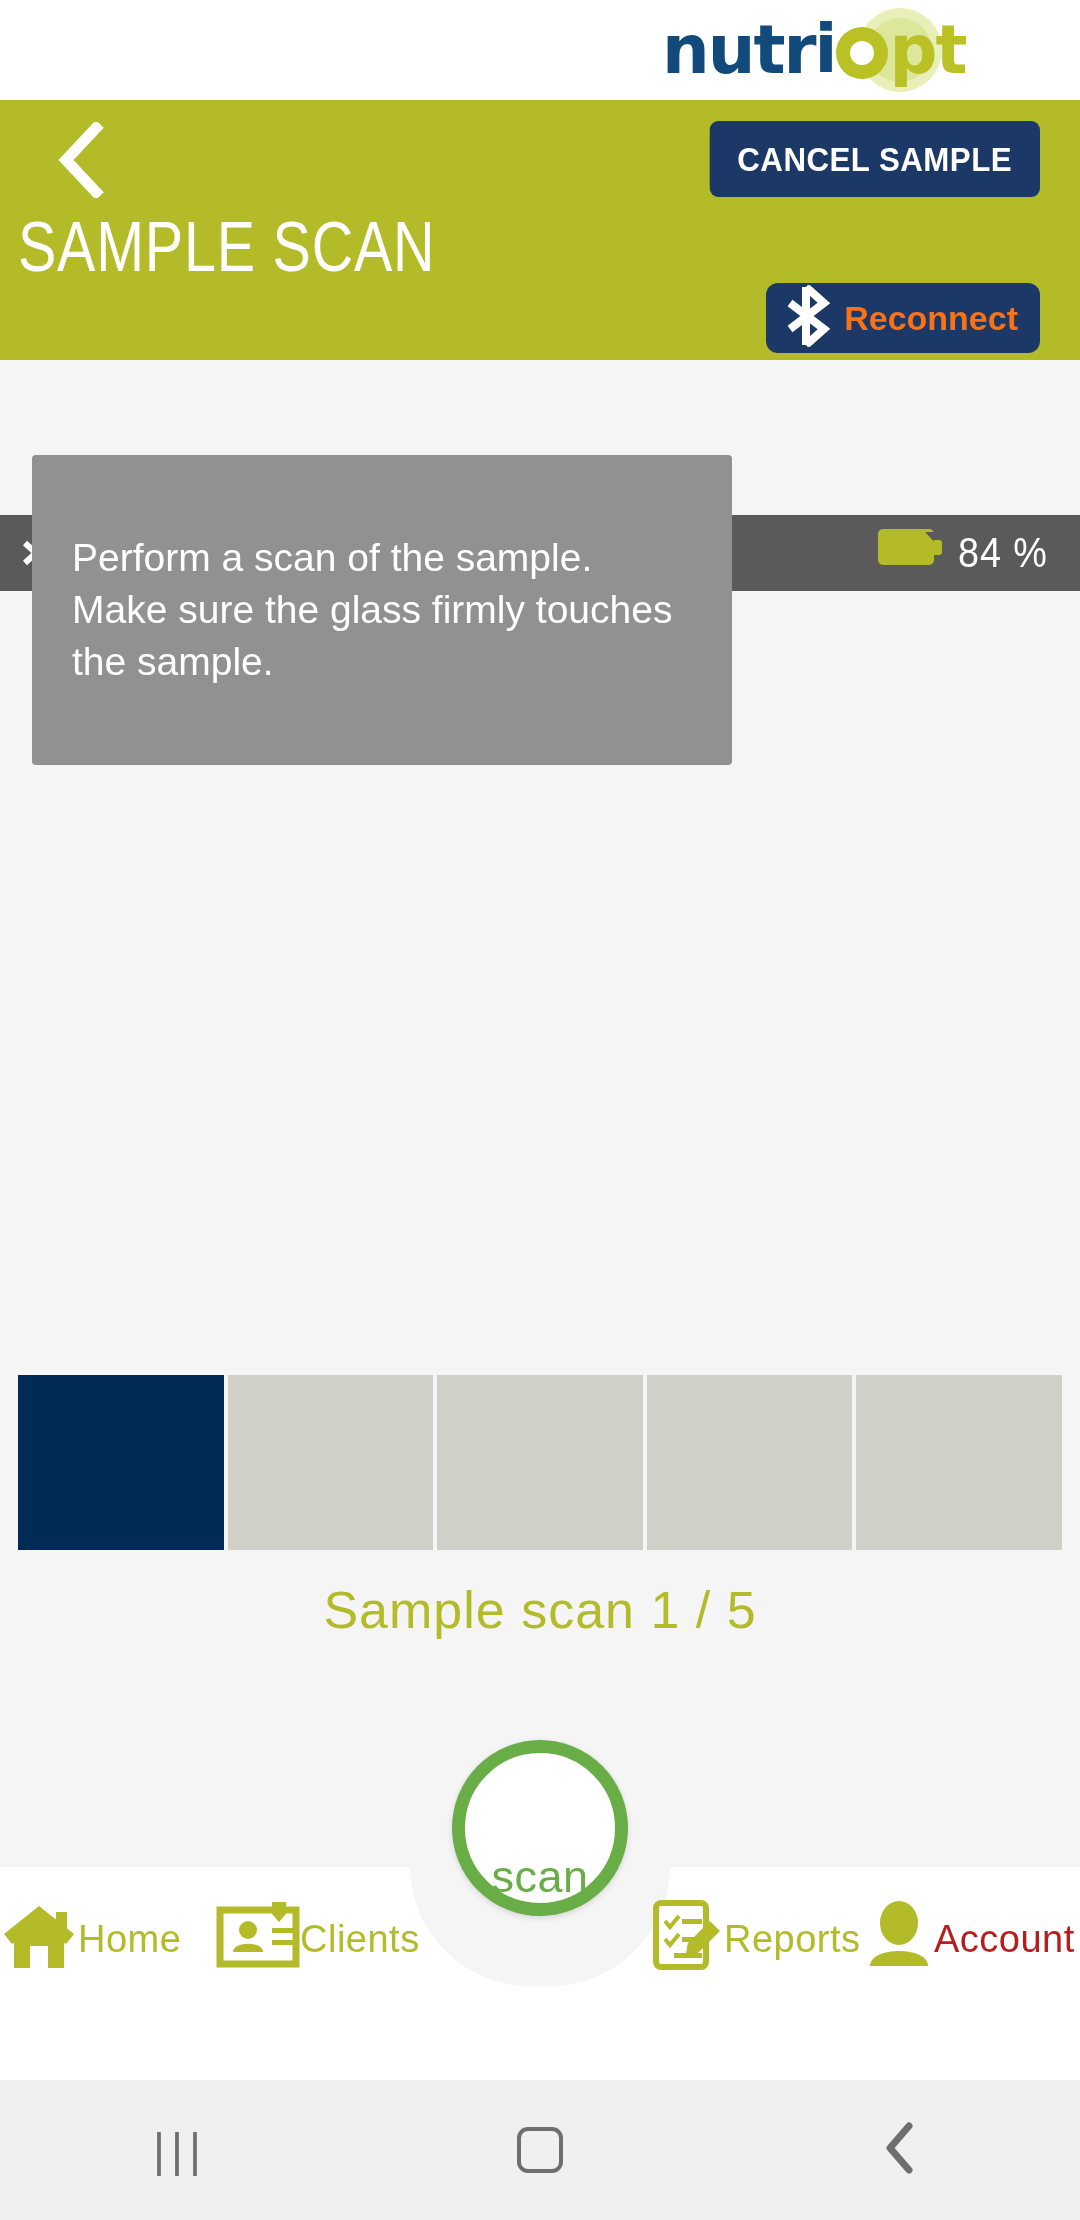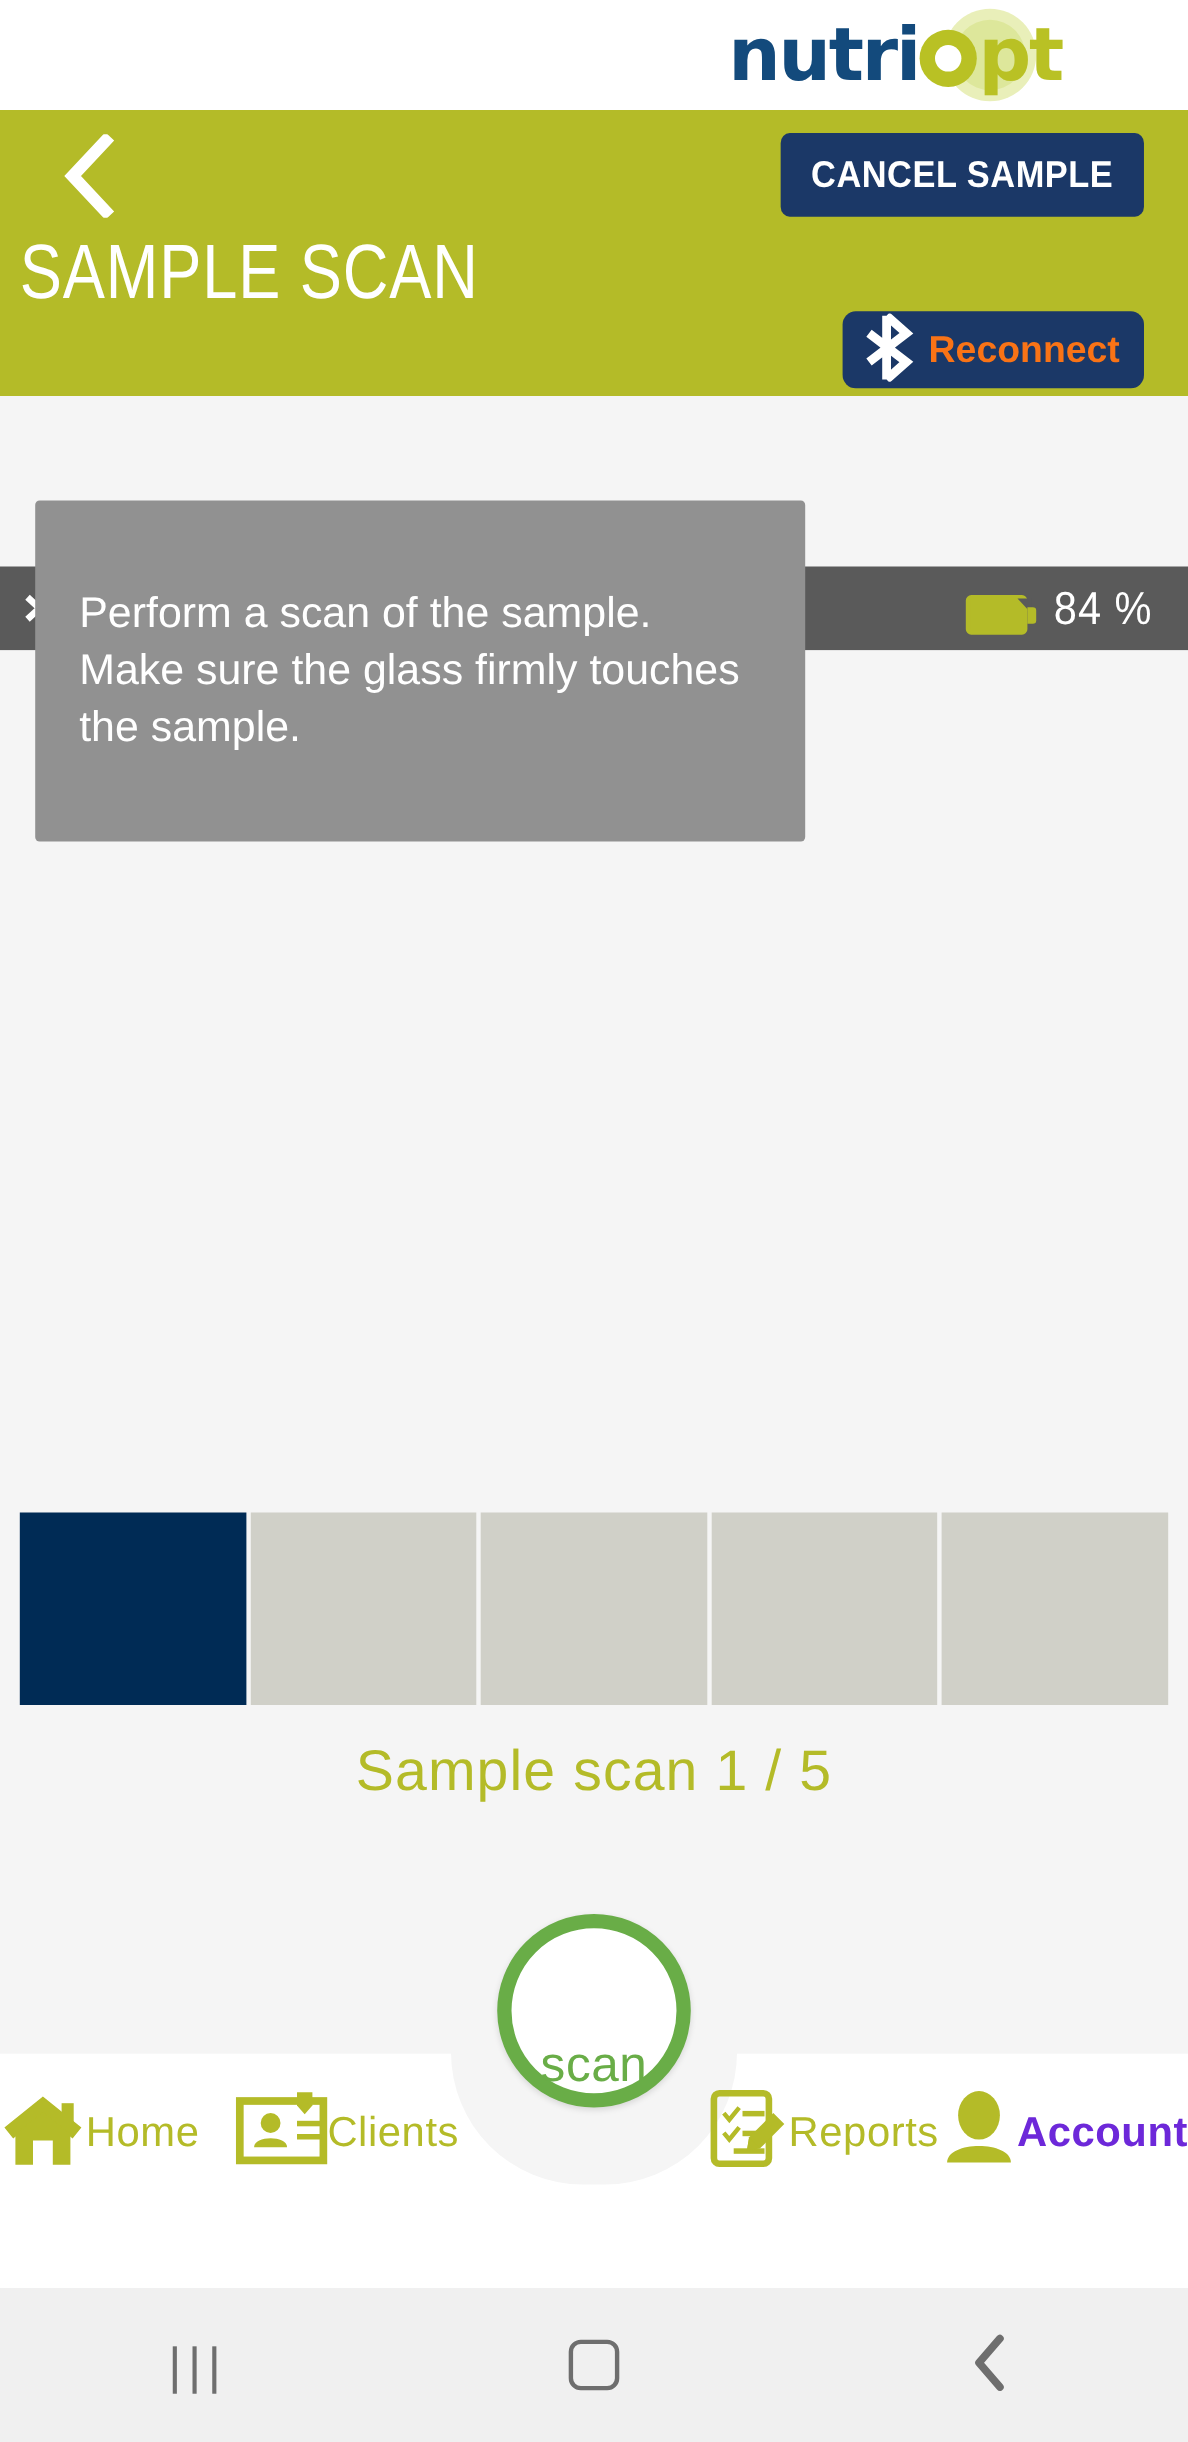--- a/index.html
+++ b/index.html
@@ -93,21 +93,21 @@
     display:flex; align-items:center;
   }
   .device-bt { margin-left:14px; width:46px; display:flex; justify-content:center; }
   .device-name {
     margin-left:20px; color:#ffffff; font-size:42px; font-weight:300;
     transform:scaleX(0.86); transform-origin:left center;
     letter-spacing:1px;
   }
   .device-right {
     margin-left:auto; margin-right:22px;
-    display:flex; align-items:flex-end; gap:16px;
+    display:flex; align-items:flex-start; gap:16px;
   }
   .battery {
     position:relative; width:64px; height:36px;
   }
   .battery-body {
     position:absolute; left:0; top:0; width:56px; height:36px;
     border:4px solid #b4bb28; border-radius:5px; background:#b4bb28;
   }
   .battery-tip {
     position:absolute; right:0; top:11px; width:8px; height:15px;
@@ -168,21 +168,21 @@
   .nav-item {
     flex:1 1 0; display:flex; flex-direction:row;
     align-items:center; padding-top:32px; cursor:pointer;
   }
   .nav-item.spacer { visibility:hidden; }
   .nav-icon { height:72px; display:flex; align-items:center; justify-content:center; }
   .nav-label {
     margin-top:8px; font-size:38px; font-weight:400;
     color:#b4bb28; letter-spacing:0.5px;
   }
-  .nav-label.dark { color:#6d28d9;font-weight:bold; }
+  .nav-label.dark { color:#b91c1c; }
 
   
   .scan-btn {
     position:absolute; left:50%; top:1740px;
     transform:translateX(-50%);
     width:176px; height:176px; border-radius:50%;
     background:#ffffff; border:13px solid #69ad47;
     display:flex; align-items:flex-end; justify-content:center;
     box-shadow:0 2px 6px rgba(0,0,0,0.13);
     cursor:pointer;

